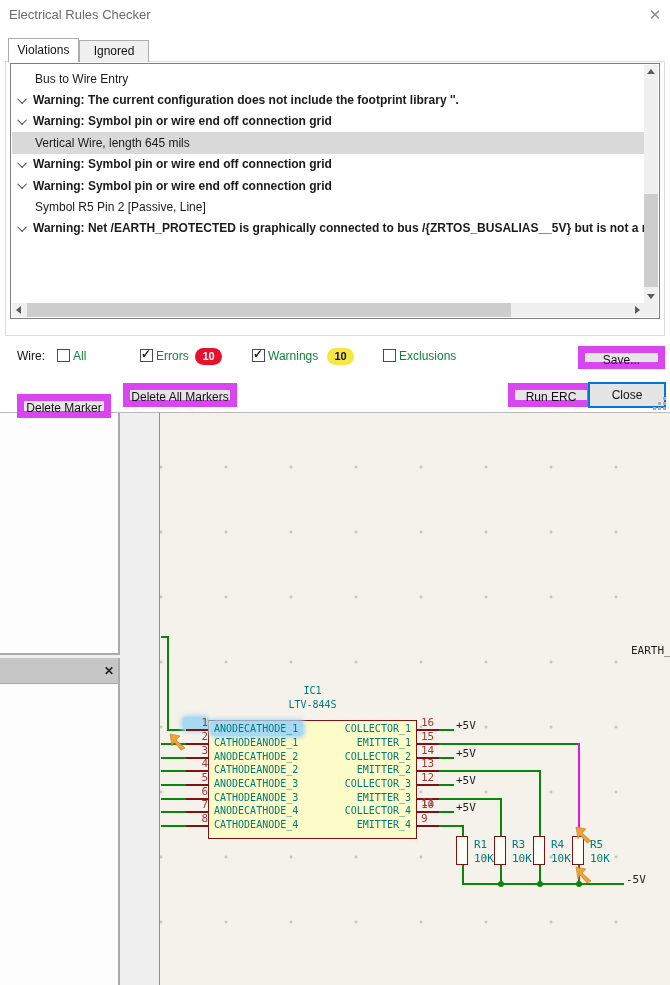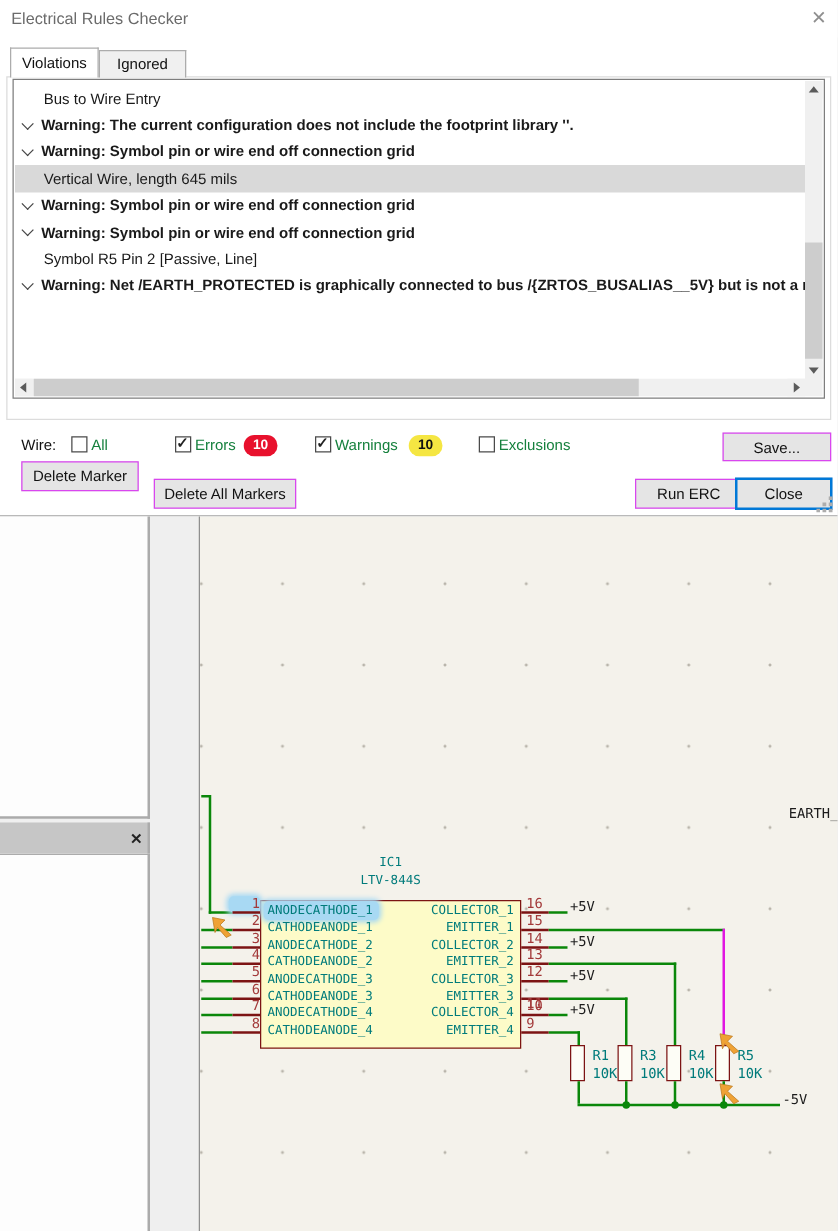--- a/index.html
+++ b/index.html
@@ -41,21 +41,21 @@
 
   
   .showrow { position:absolute; left:0; top:344px; width:670px; height:26px; }
   .show-label { position:absolute; left:17px; top:5px; font-size:12px; color:#111; }
   .filter { position:absolute; top:0; height:26px; }
   .cb { position:absolute; top:5px; width:13px; height:13px; border:1px solid #4A4A4A; background:#FFF; }
   .cb .mark { position:absolute; left:0px; top:-3px; font-size:12px; font-weight:bold; color:#222; }
   .cb-label { position:absolute; top:5px; font-size:12px; color:#15803d; white-space:nowrap; }
   .badge { position:absolute; top:4px; width:27px; height:17px; border-radius:9px; font-size:11px; font-weight:bold; text-align:center; line-height:17px; }
 
-  .btn { position:absolute; background:#E5E5E5; border:1px solid #d946ef; font-size:12px; color:#111; text-align:center; cursor:pointer; font-family:"Liberation Sans",sans-serif; }
+  .btn { position:absolute; background:#E5E5E5; border:7px solid #d946ef; font-size:12px; color:#111; text-align:center; cursor:pointer; font-family:"Liberation Sans",sans-serif; }
   .btn.primary { border:2px solid #0078D7; }
   .grip { position:absolute; right:3px; bottom:2px; }
 
   
   .left-panel-top { position:absolute; left:0; top:413px; width:120px; height:242px; background:#FDFDFD; border-right:2px solid #ABABAB; border-bottom:2px solid #ABABAB; }
   .panel-header { position:absolute; left:0; top:658px; width:120px; height:25px; background:#C6C6C6; border-right:2px solid #ABABAB; }
   .panel-close { position:absolute; left:100px; top:4px; width:18px; height:18px; font-size:12px; font-weight:bold; color:#222; text-align:center; line-height:18px; cursor:pointer; }
   .left-panel-bottom { position:absolute; left:0; top:683px; width:120px; height:302px; background:#FDFDFD; border-right:2px solid #ABABAB; border-top:1px solid #ABABAB; }
   .gray-strip { position:absolute; left:122px; top:413px; width:37px; height:572px; background:#EFEFEF; }
 
@@ -285,21 +285,21 @@
             </span>
             <span class="cb-label" style="left: 268px;">Warnings</span>
             <span class="badge" style="left: 327px; background: rgb(245, 230, 66); color: rgb(17, 17, 17);">10</span>
           </span><span class="filter">
             <span class="cb" style="position: absolute; left: 383px; top: 5px; width: 13px; height: 13px;"></span>
             <span class="cb-label" style="left: 399px;">Exclusions</span>
           </span></span>
       <button class="btn" style="left:578px;top:2px;width:87px;height:23px">Save...</button>
     </div>
 
-    <button class="btn" style="left:17px;top:369px;width:94px;height:24px">Delete Marker</button>
+    <button class="btn" style="left:17px;top:394px;width:94px;height:24px">Delete Marker</button>
     <button class="btn" style="left:123px;top:383px;width:114px;height:24px">Delete All Markers</button>
     <button class="btn" style="left:508px;top:383px;width:86px;height:24px">Run ERC</button>
     <button class="btn primary" style="left:588px;top:382px;width:78px;height:26px">Close</button>
 
     <svg class="grip" width="14" height="13">
       <g fill="#ADADAD">
         <rect x="10" y="0" width="3" height="3"></rect>
           <rect x="5" y="5" width="3" height="3"></rect>
           <rect x="10" y="5" width="3" height="3"></rect>
         <rect x="0" y="10" width="3" height="3"></rect>

